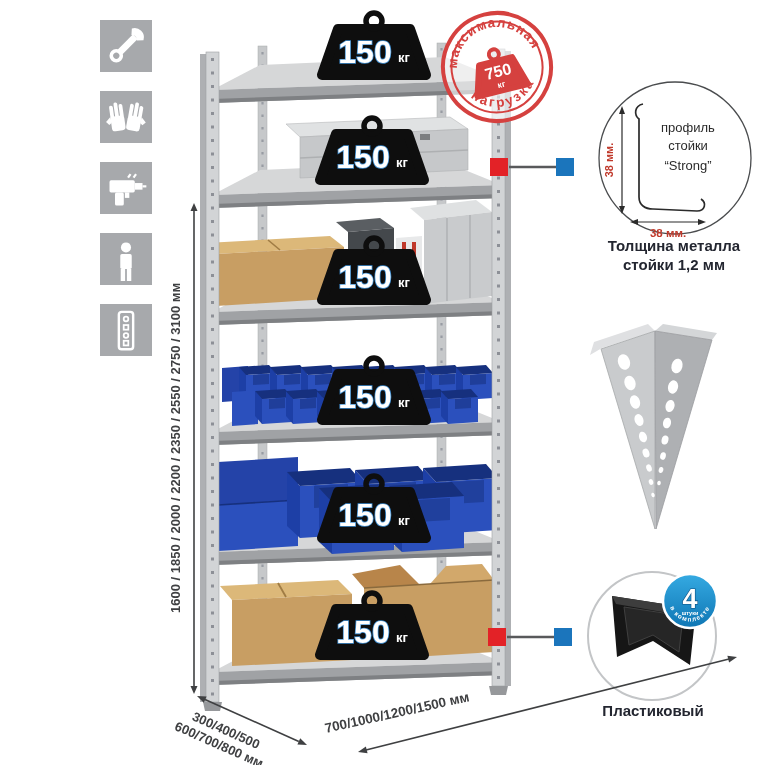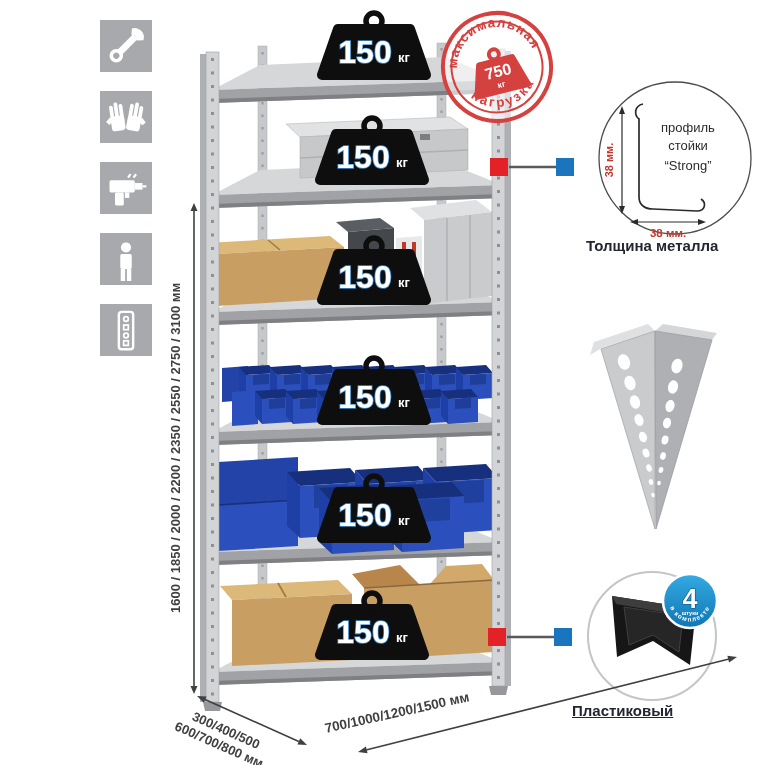--- a/index.html
+++ b/index.html
@@ -2,24 +2,24 @@
 <html><head>
 <meta charset="utf-8">
 <style>
   html,body{margin:0;padding:0;background:#fff;}
   .canvas{position:relative;width:765px;height:765px;background:#fff;overflow:hidden;
           font-family:"Liberation Sans",sans-serif;}
   .icons{position:absolute;left:100px;top:20px;display:flex;flex-direction:column;gap:19px;}
   .icon{width:52px;height:52px;background:#a7a9ac;display:flex;align-items:center;justify-content:center;}
   .scene{position:absolute;left:0;top:0;}
   svg text{font-family:"Liberation Sans",sans-serif;}
-  .caption{position:absolute;color:#232630;font-weight:bold;
+  .caption{position:absolute;text-align:center;color:#232630;font-weight:bold;
            font-size:15px;line-height:1.28;}
   .cap-profile{left:586px;top:236px;width:176px;}
-  .cap-foot{left:572px;top:701px;width:162px;text-decoration:underline;}
+  .cap-foot{left:572px;top:701px;width:162px;}
 </style>
 </head>
 <body>
 
 <div class="canvas">
 
   <div class="icons">
     <div class="icon">
       <svg width="44" height="44" viewBox="0 0 40 40">
         <g transform="translate(20,20) rotate(45)" fill="#fff">
@@ -353,18 +353,19 @@
     <g>
       <line x1="366" y1="750" x2="729" y2="659" stroke="#3f4042" stroke-width="1.6"></line>
       <polygon points="358,752 367.6,753.2 365.9,746.4" fill="#3f4042"></polygon>
       <polygon points="737,657 729.1,662.6 727.4,655.8" fill="#3f4042"></polygon>
       <text transform="translate(398,717) rotate(-12.5)" text-anchor="middle" font-size="13.5" font-weight="bold" fill="#3f4042">700/1000/1200/1500 мм</text>
     </g>
   </svg>
 
   <div class="caption cap-profile">
     <div>Толщина металла</div>
+    <div>стойки 1,2 мм</div>
   </div>
   <div class="caption cap-foot">
     <div>Пластиковый</div>
   </div>
 
 </div>
 
 </body></html>

